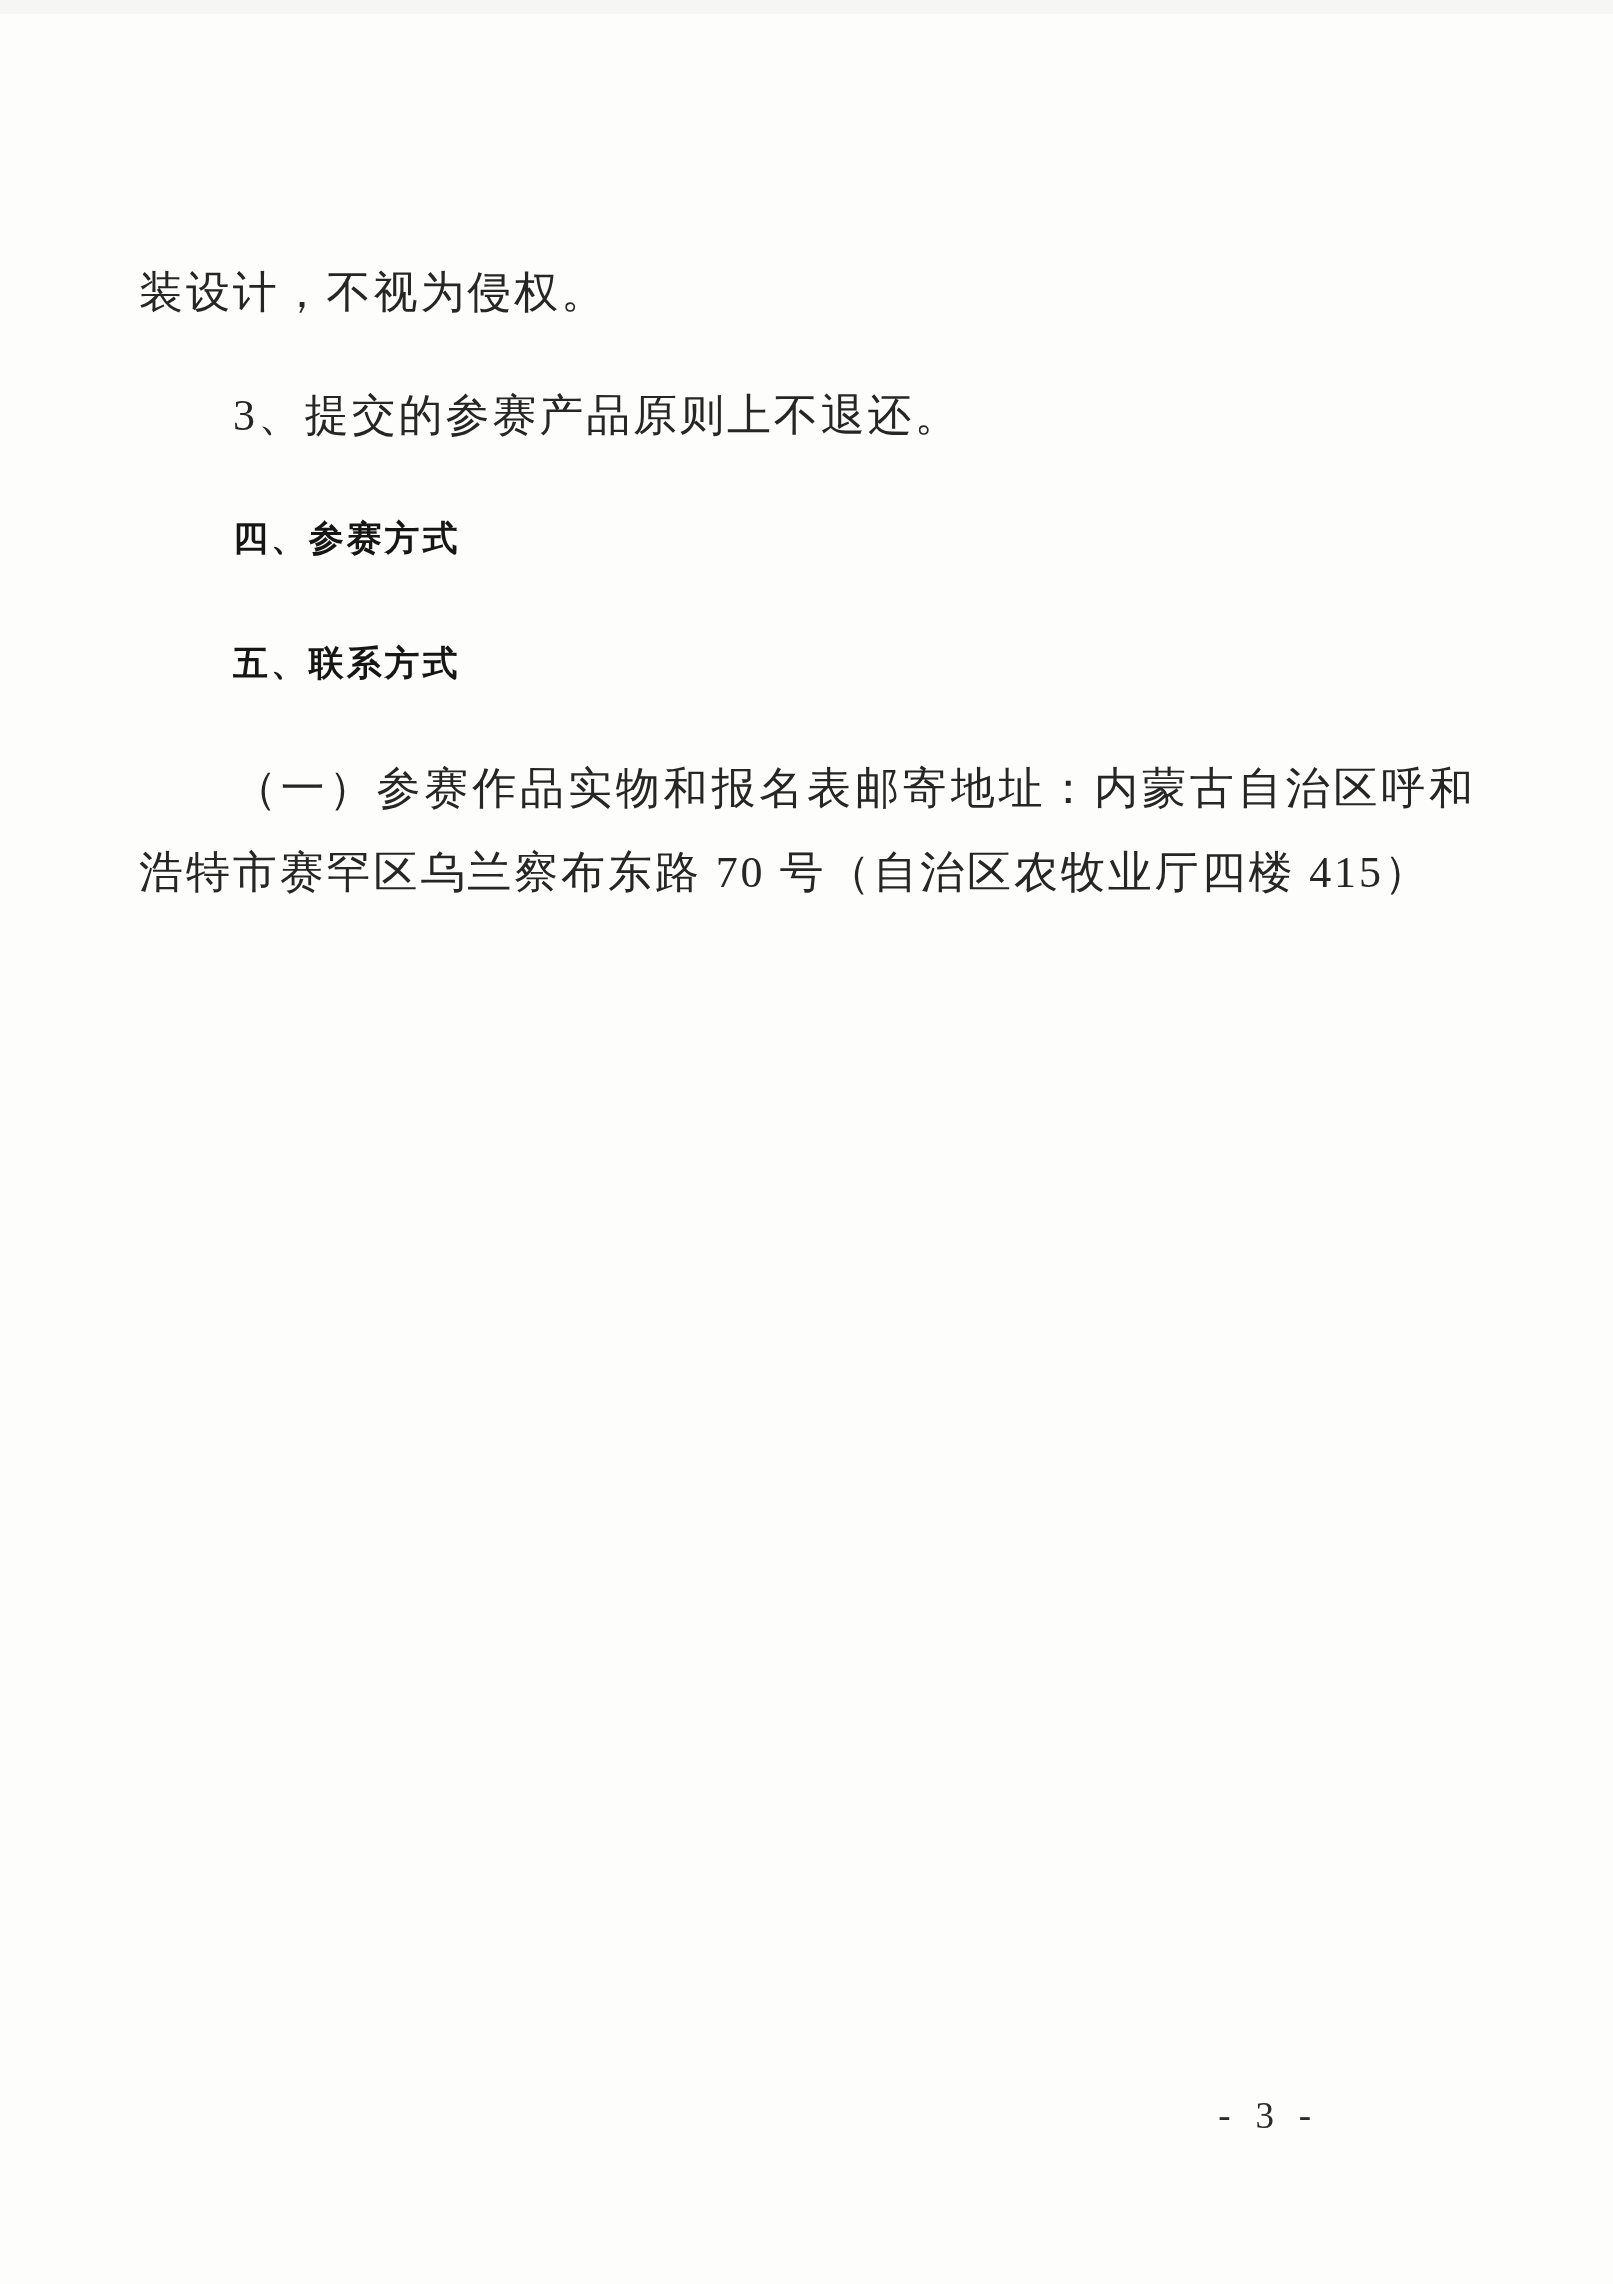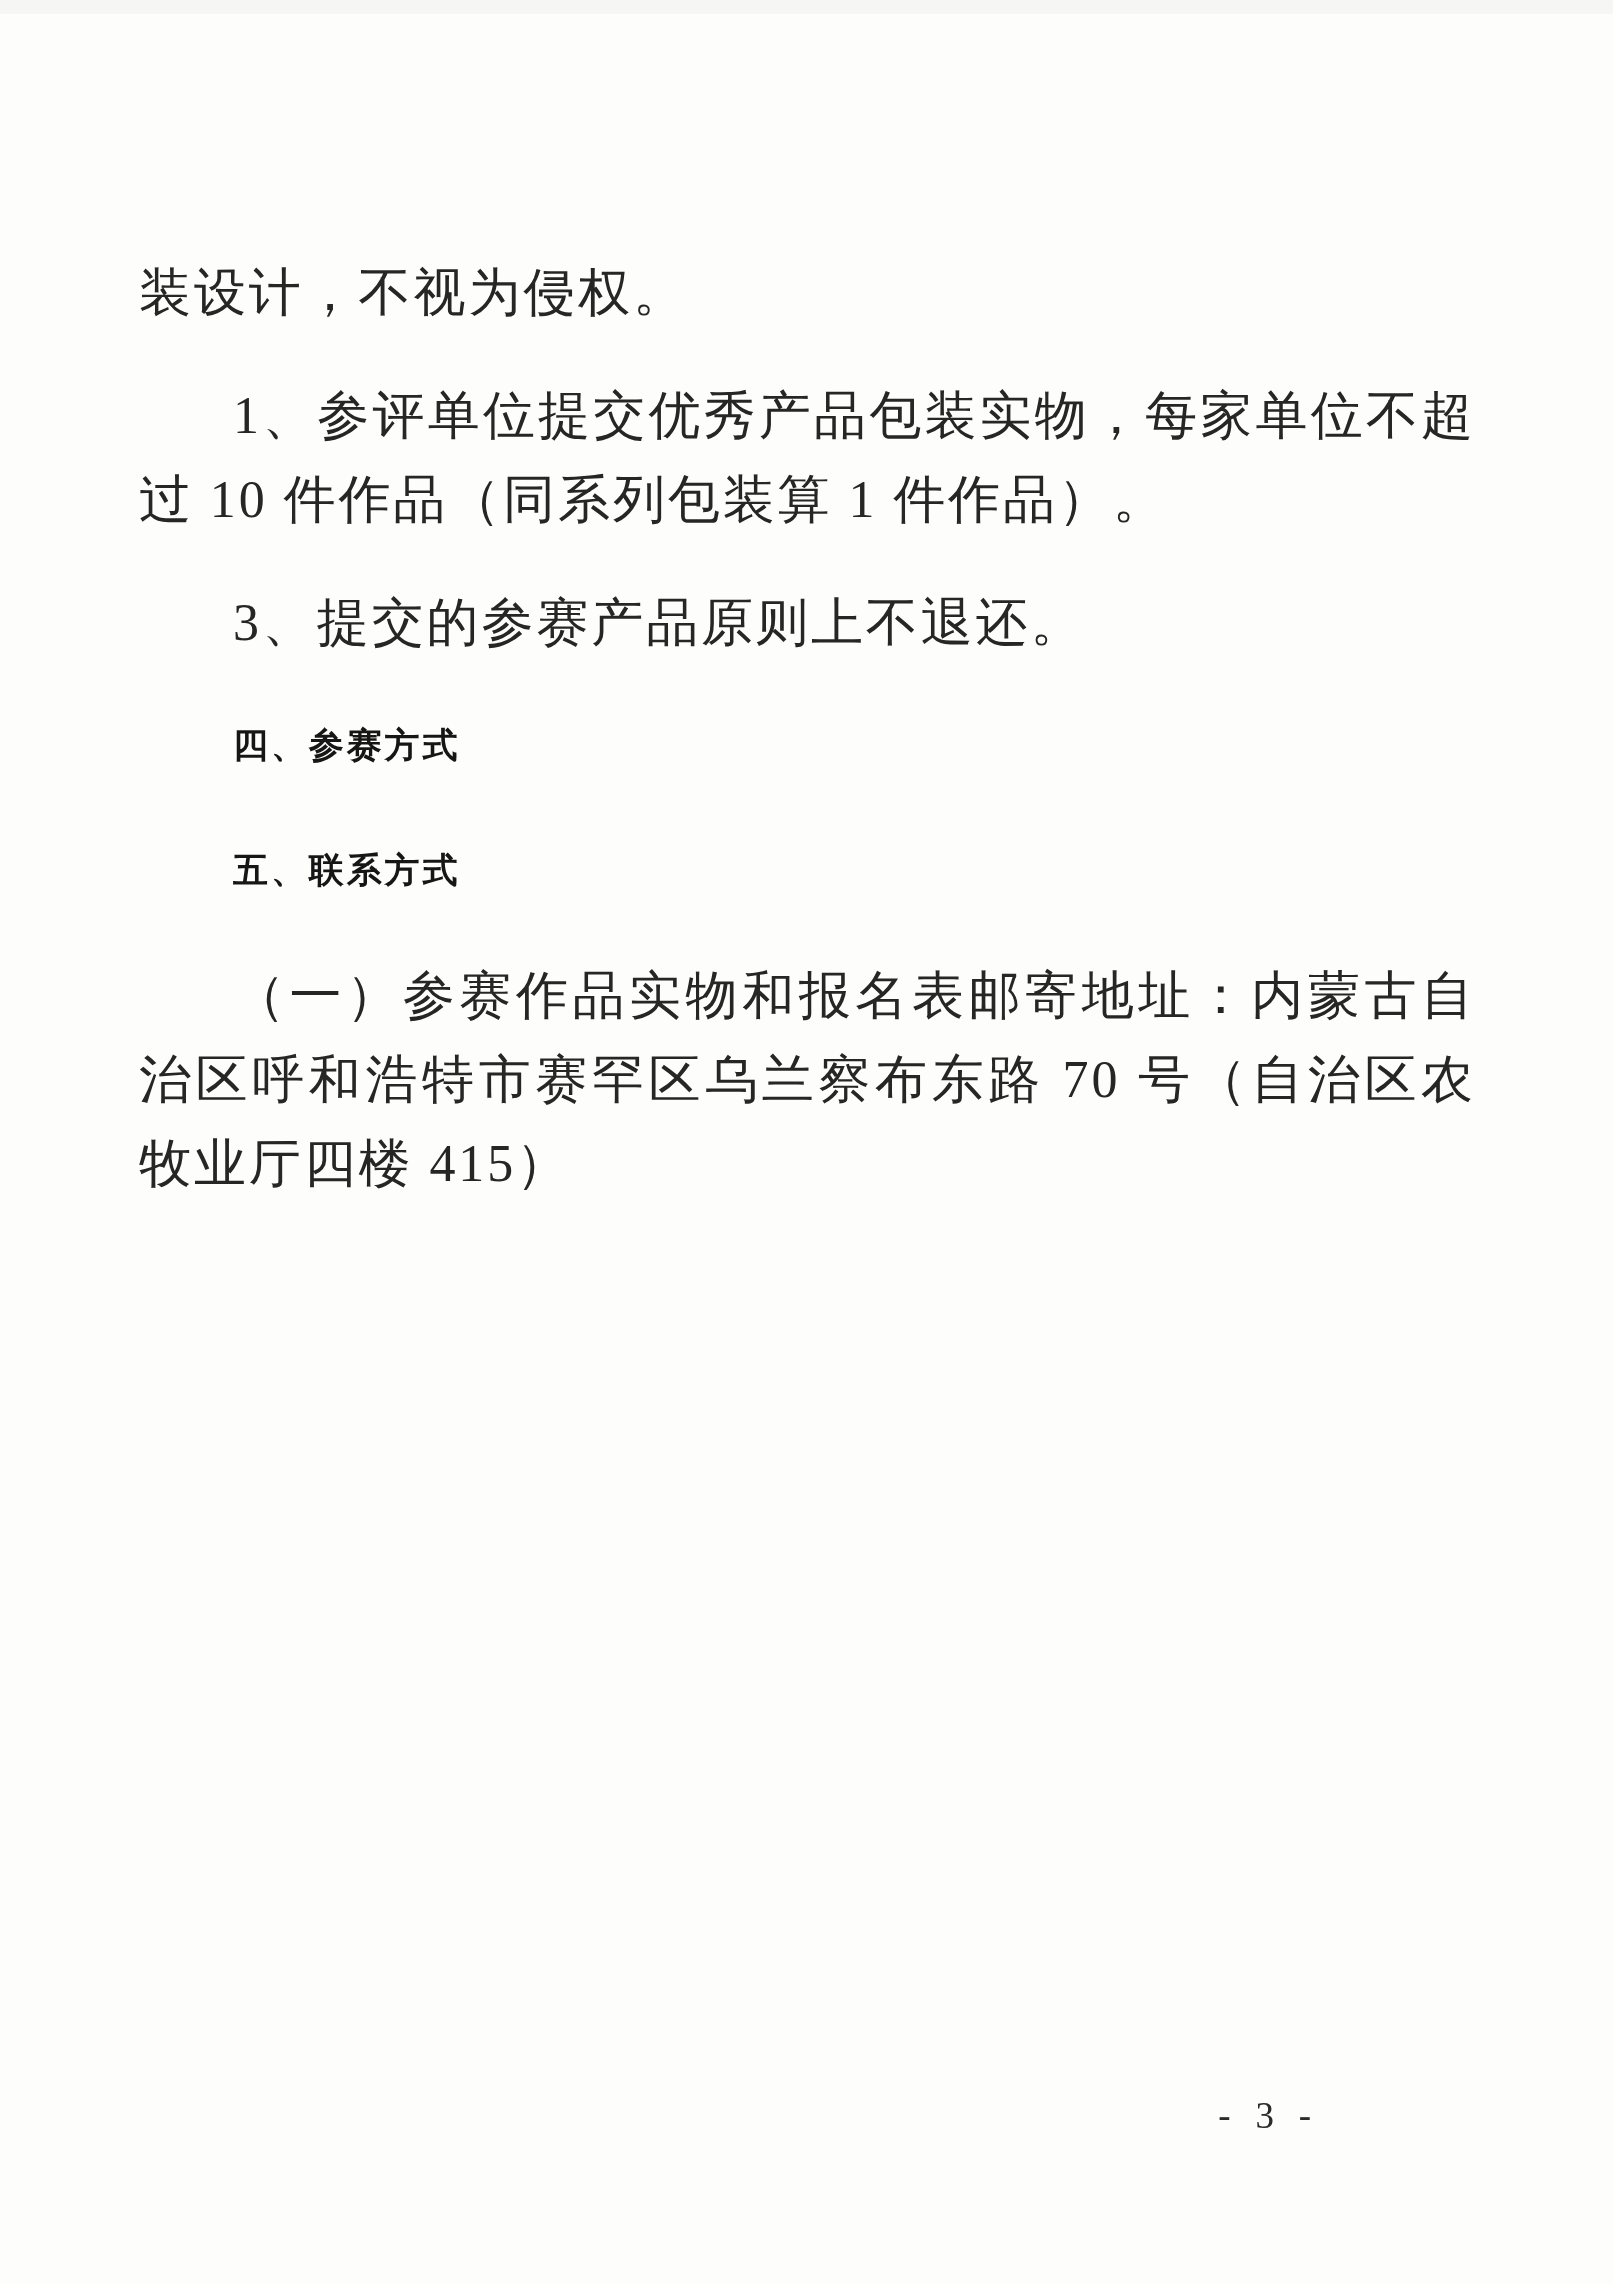--- a/index.html
+++ b/index.html
@@ -26,21 +26,21 @@
     background: #f6f6f4;
   }
   .content {
     position: absolute;
     left: 139px;
     top: 251px;
     width: 1337px;
   }
   .content p {
     margin: 0 0 39px 0;
-    font-size: 52px;
+    font-size: 44px;
     line-height: 84px;
     letter-spacing: 2.9px;
     text-align: justify;
     text-justify: inter-ideograph;
     word-break: break-all;
   }
   .content p.indent {
     text-indent: 94px;
   }
   .content p.heading {
@@ -62,21 +62,20 @@
 </style>
 </head>
 <body>
 
 <div class="page">
   <div class="scan-band"></div>
 
   <div class="content">
     <p class="body">装设计，不视为侵权。</p>
 
-    <p class="body indent">1、参评单位提交优秀产品包装实物，每家单位不超过 10 件作品（同系列包装算 1 件作品）。</p>
 
 
     <p class="body indent">3、提交的参赛产品原则上不退还。</p>
 
     <p class="heading indent">四、参赛方式</p>
 
 
 
     <p class="heading indent">五、联系方式</p>
 

